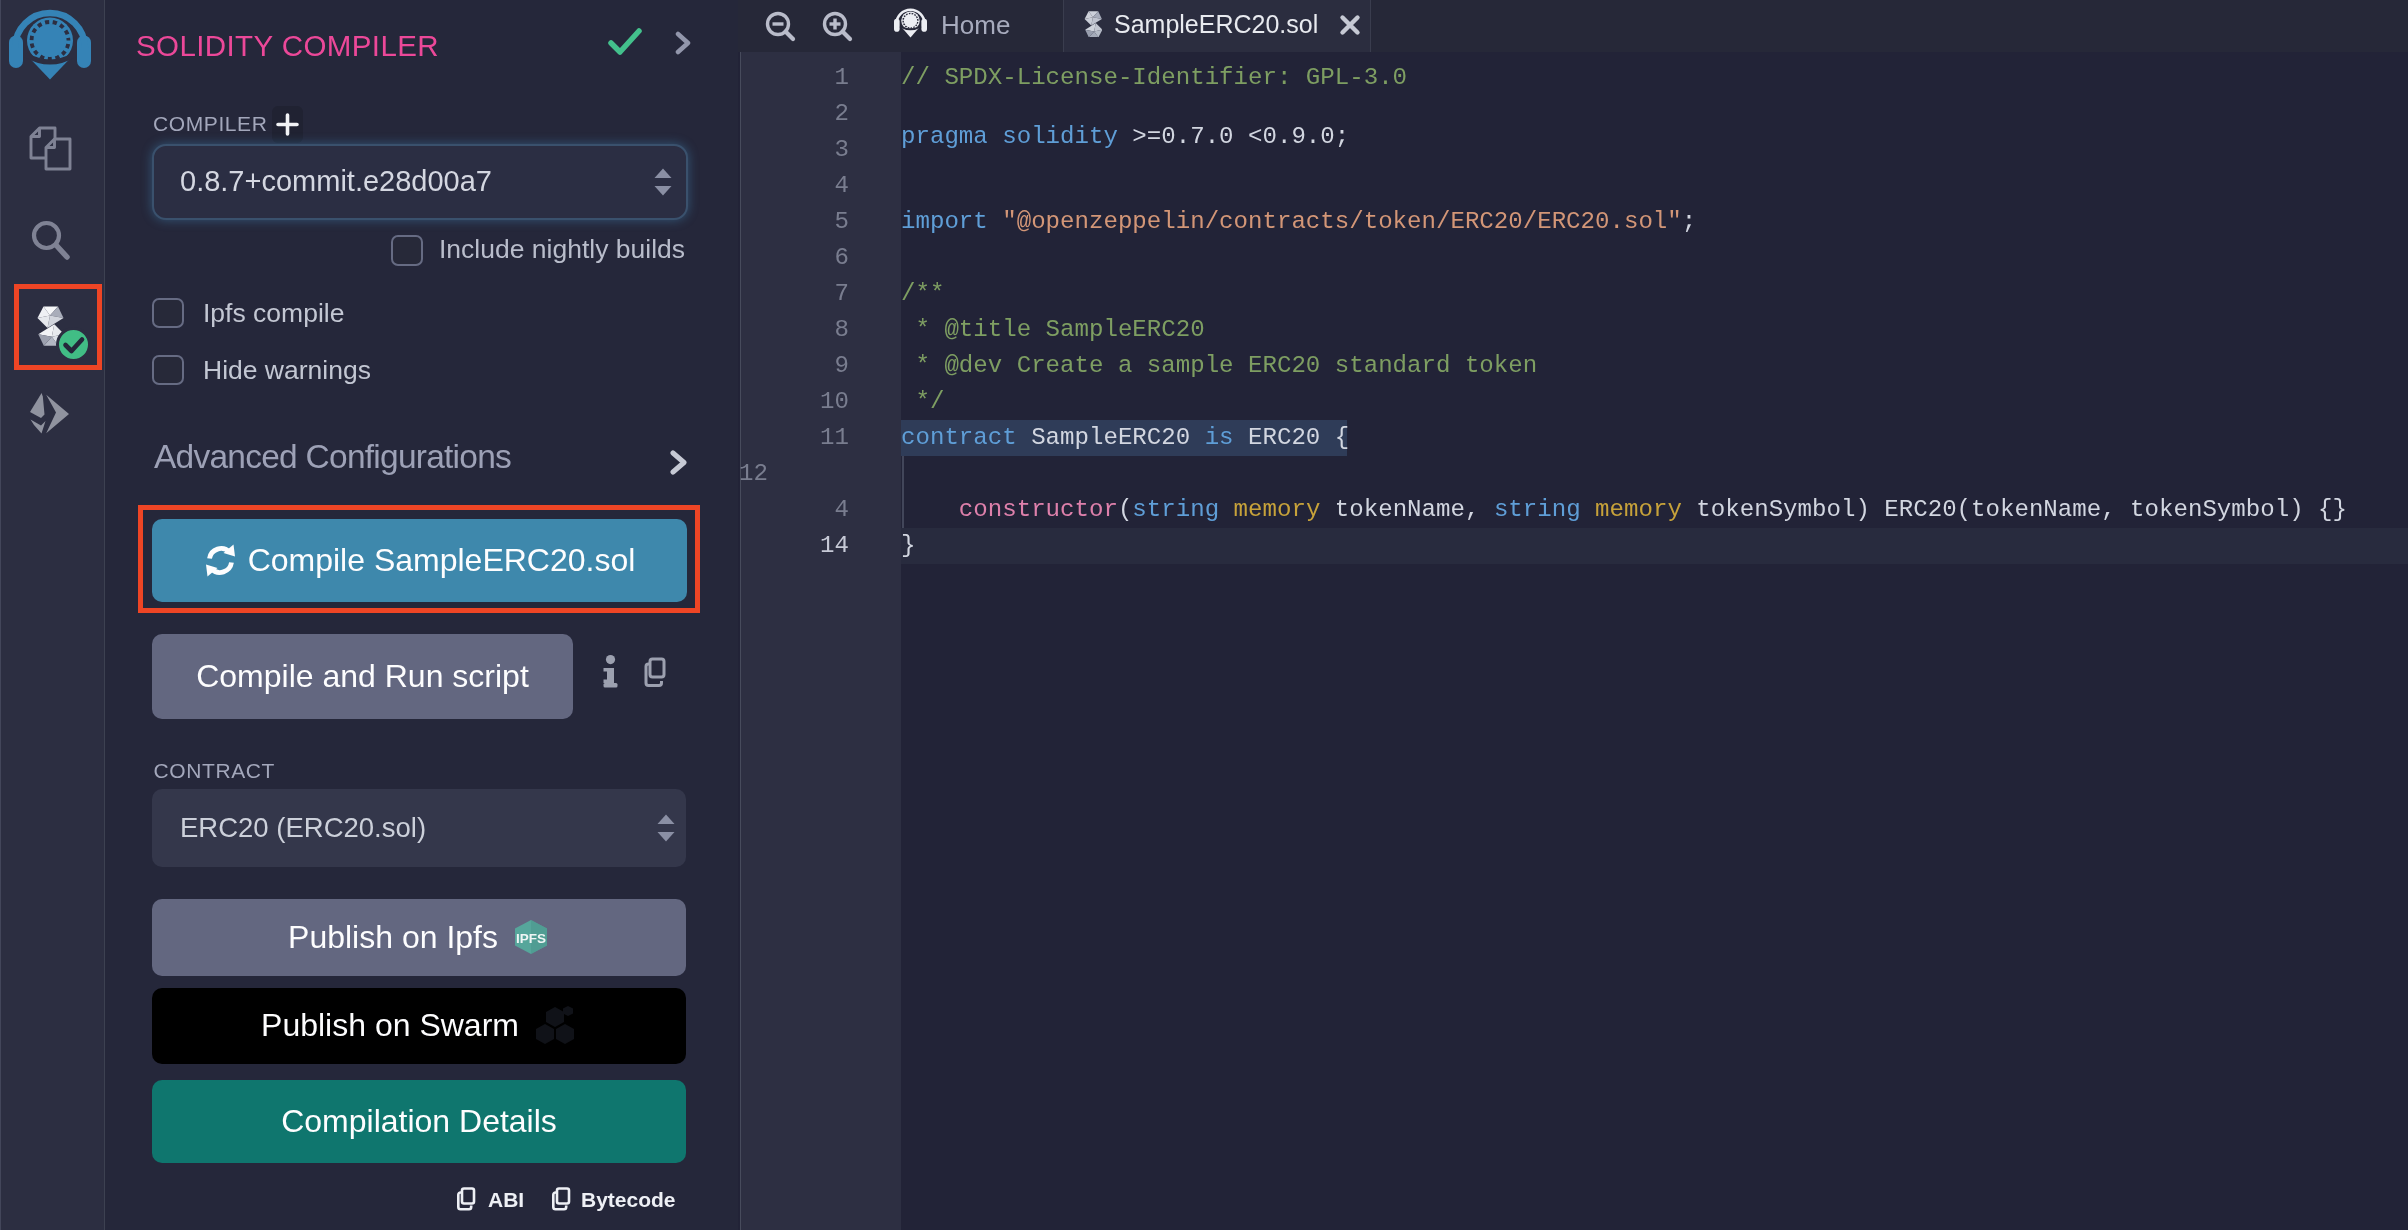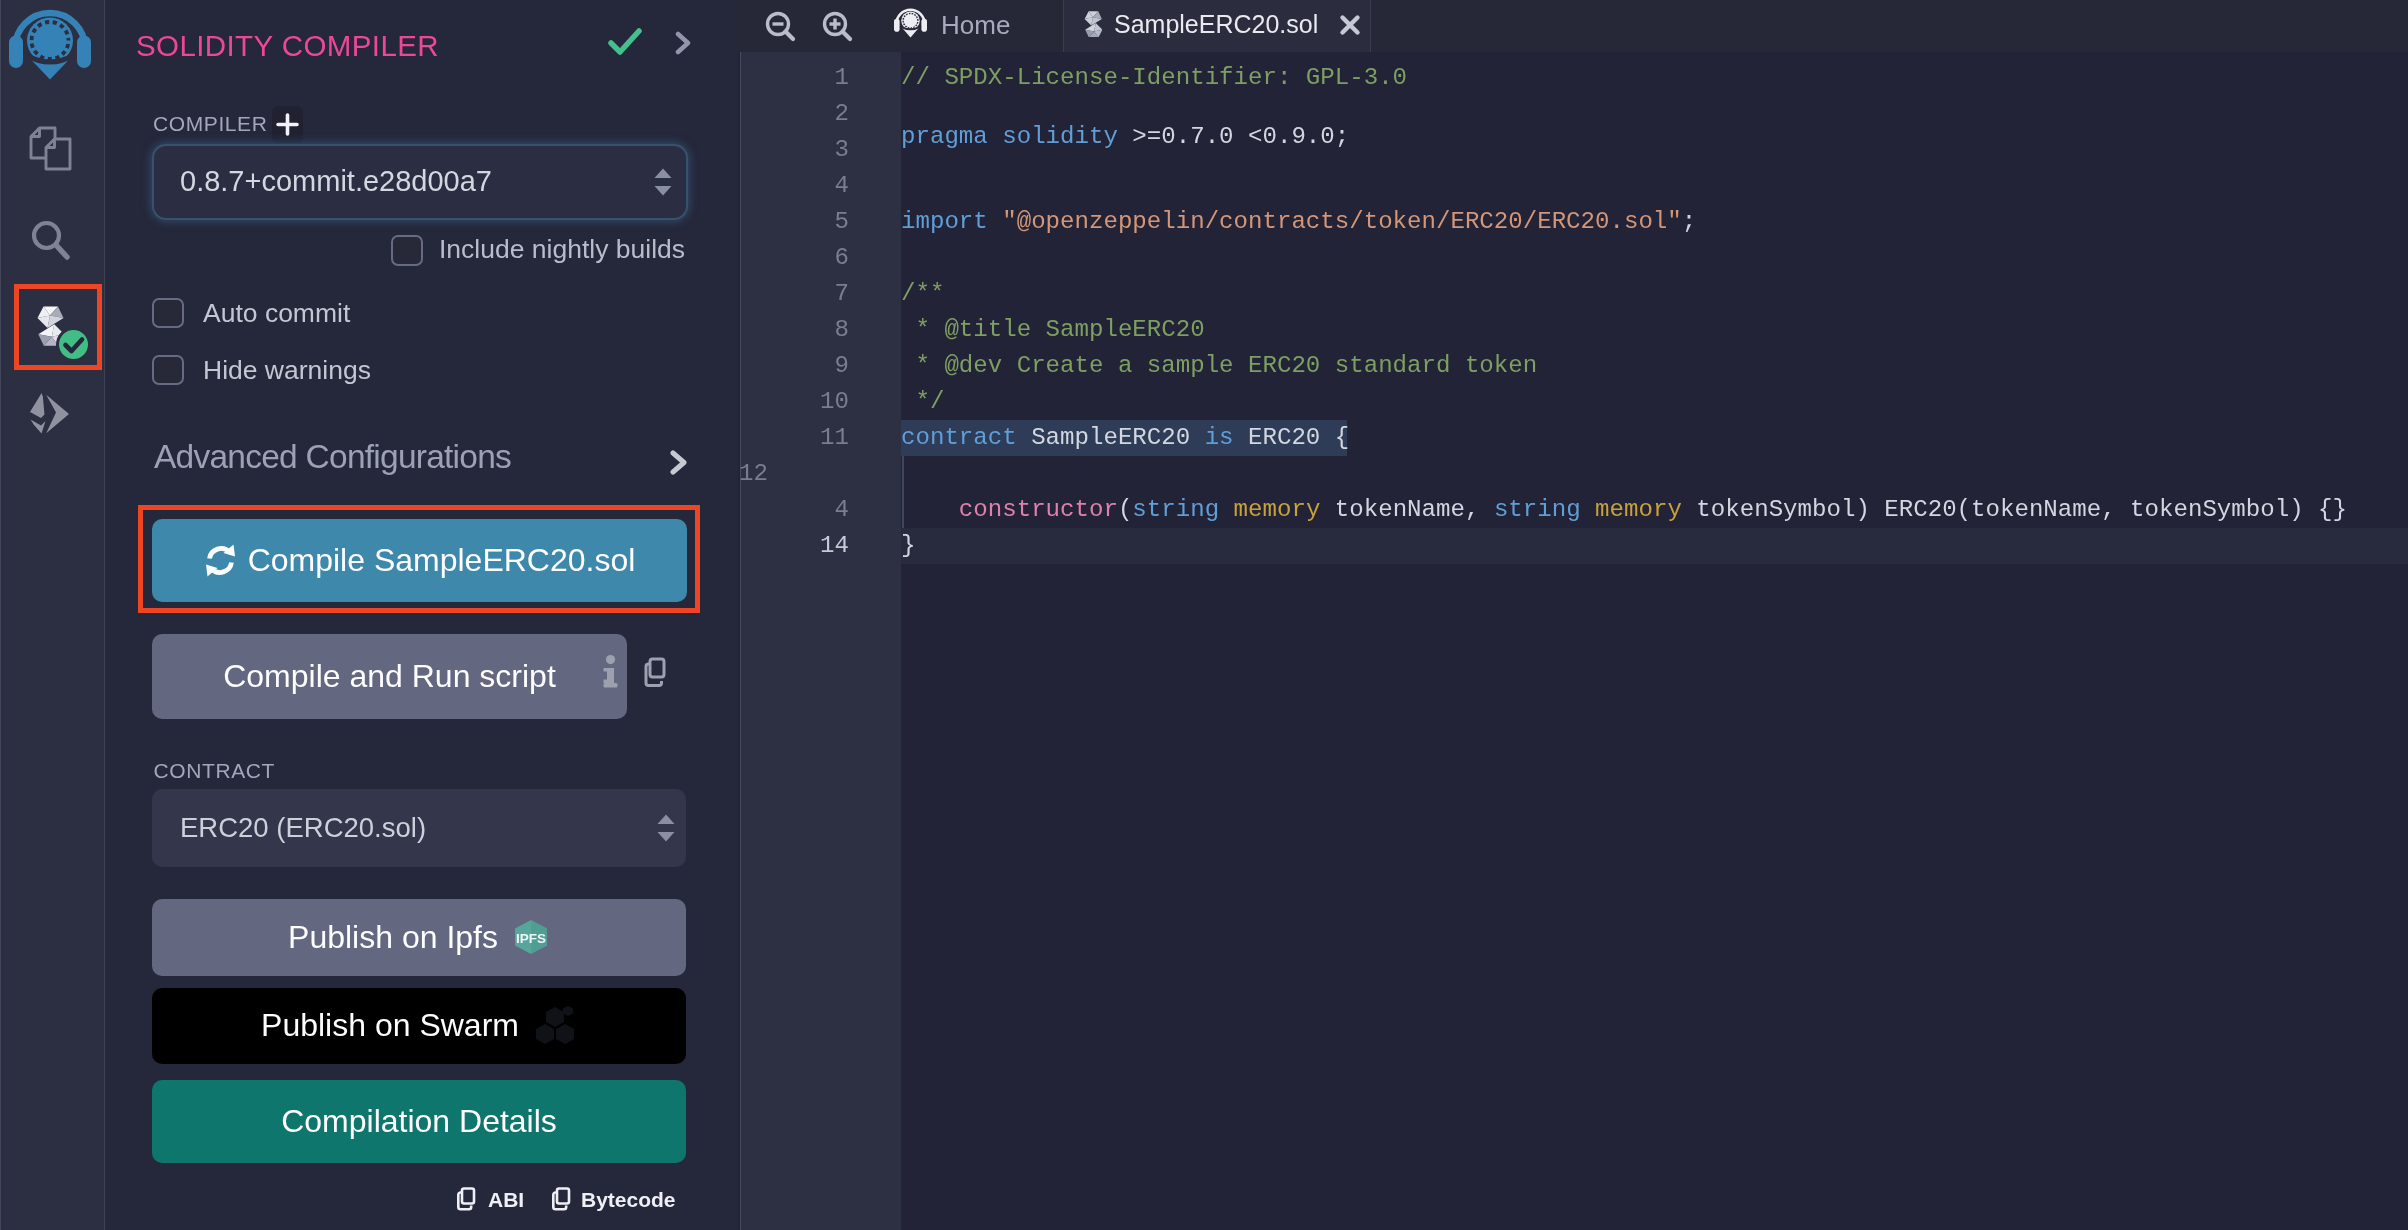--- a/index.html
+++ b/index.html
@@ -78,42 +78,42 @@
   <div class="abs" style="left:180px; top:144px; height:75.5px; line-height:75.5px; font-size:29px; color:#d4d7e1;">0.8.7+commit.e28d00a7</div>
   <svg class="abs" style="left:653px; top:167px;" width="20" height="30" viewBox="0 0 20 30">
       <polygon points="10,1.5 18.5,11 1.5,11" fill="#8a8fa4"></polygon>
       <polygon points="10,28.5 18.5,19 1.5,19" fill="#8a8fa4"></polygon>
     </svg>
 
   <div class="abs" style="left:391px; top:235px; width:31.5px; height:30.5px; border-radius:7px; background:#272939; border:2px solid #666b83;"></div>
   <div class="abs" style="left:439px; top:234px; height:31px; line-height:31px; font-size:26.5px; color:#b9bdcb;">Include nightly builds</div>
 
   <div class="abs" style="left:152px; top:297.5px; width:31.5px; height:30.5px; border-radius:7px; background:#272939; border:2px solid #666b83;"></div>
-  <div class="abs" style="left:203px; top:298px; height:31px; line-height:31px; font-size:26.5px; color:#c3c7d3;">Auto commit</div>
+  <div class="abs" style="left:203px; top:298px; height:31px; line-height:31px; font-size:26.5px; color:#c3c7d3;">Ipfs compile</div>
 
   <div class="abs" style="left:152px; top:354.5px; width:31.5px; height:30.5px; border-radius:7px; background:#272939; border:2px solid #666b83;"></div>
   <div class="abs" style="left:203px; top:355px; height:31px; line-height:31px; font-size:26.5px; color:#c3c7d3;">Hide warnings</div>
 
   <div class="abs" style="left:154px; top:438px; height:38px; line-height:38px; font-size:33.5px; letter-spacing:-0.75px; color:#9da1b6;">Advanced Configurations</div>
   <svg class="abs" style="left:668px; top:450px;" width="22" height="25" viewBox="0 0 22 25">
       <polyline points="5,3 16,12.5 5,22" fill="none" stroke="#c6c9d4" stroke-width="5" stroke-linecap="round" stroke-linejoin="round"></polyline>
     </svg>
 
   <div class="abs" style="left:138px; top:505px; width:562px; height:107.5px; border:5.5px solid #ee4525;"></div>
   <div class="abs" style="left:152px; top:518.5px; width:535px; height:83px; border-radius:10px; background:#3e88ac; display:flex; align-items:center; justify-content:center;">
     <svg width="33" height="33" viewBox="0 0 33 33" style="margin-right:11px;">
         <path d="M5.5 14.5 A11.8 11.8 0 0 1 25.5 8" fill="none" stroke="#fdfdfe" stroke-width="4.8"></path>
         <polygon points="29.5,0.5 31,12.5 19.5,9" fill="#fdfdfe"></polygon>
         <path d="M27.5 18.5 A11.8 11.8 0 0 1 7.5 25" fill="none" stroke="#fdfdfe" stroke-width="4.8"></path>
         <polygon points="3.5,32.5 2,20.5 13.5,24" fill="#fdfdfe"></polygon>
       </svg>
     <span style="font-size:32px; color:#fdfdfe;">Compile SampleERC20.sol</span>
   </div>
 
-  <div class="abs" style="left:152px; top:634px; width:475px; height:84.5px; border-radius:10px; background:#636780; display:flex; align-items:center; justify-content:center;">
+  <div class="abs" style="left:152px; top:634px; width:421px; height:84.5px; border-radius:10px; background:#636780; display:flex; align-items:center; justify-content:center;">
     <span style="font-size:32px; color:#fdfdfe;">Compile and Run script</span>
   </div>
   <svg class="abs" style="left:600px; top:655px;" width="21" height="35" viewBox="0 0 21 35">
       <g fill="#9ca0af">
         <circle cx="10.5" cy="4.6" r="4.6"></circle>
         <path d="M3.5 13 H14 V28 H3.5 V24.5 H7 V16.5 H3.5 Z"></path>
         <rect x="3.5" y="28" width="14" height="4.6" rx="1.5"></rect>
       </g>
     </svg>
   <svg class="abs" style="left:642px; top:656px;" width="26" height="33" viewBox="0 0 26 33">

